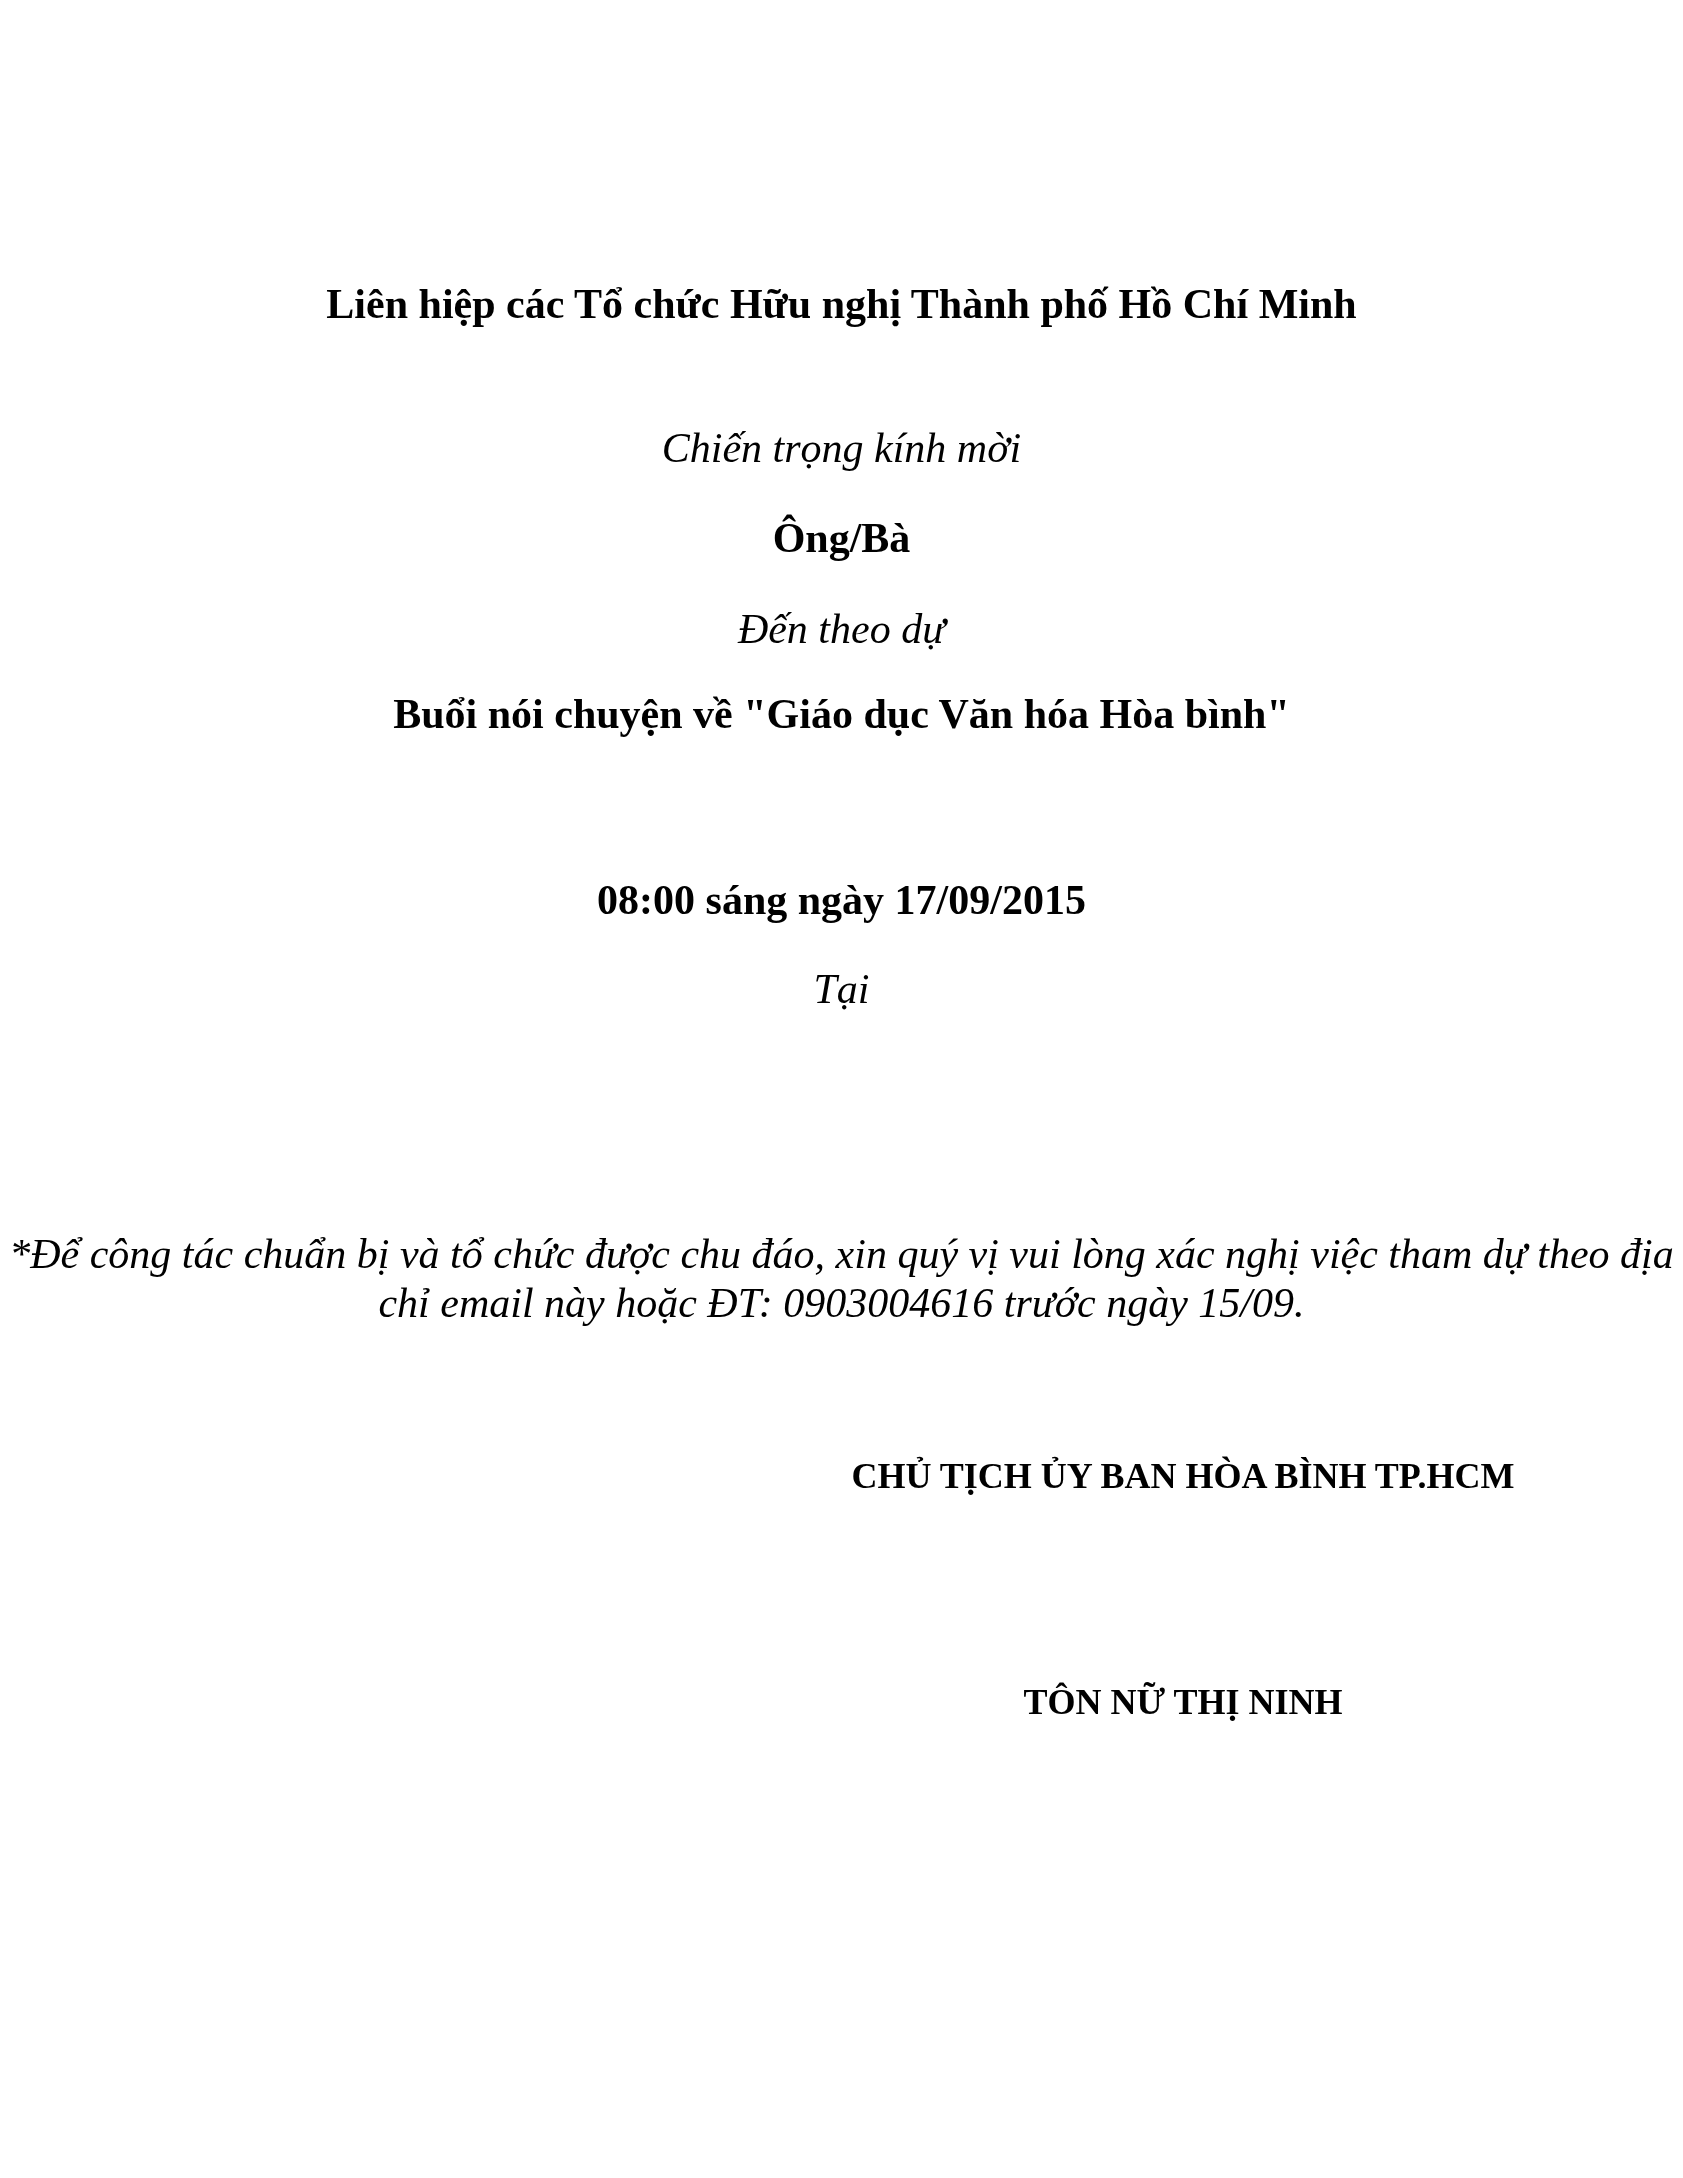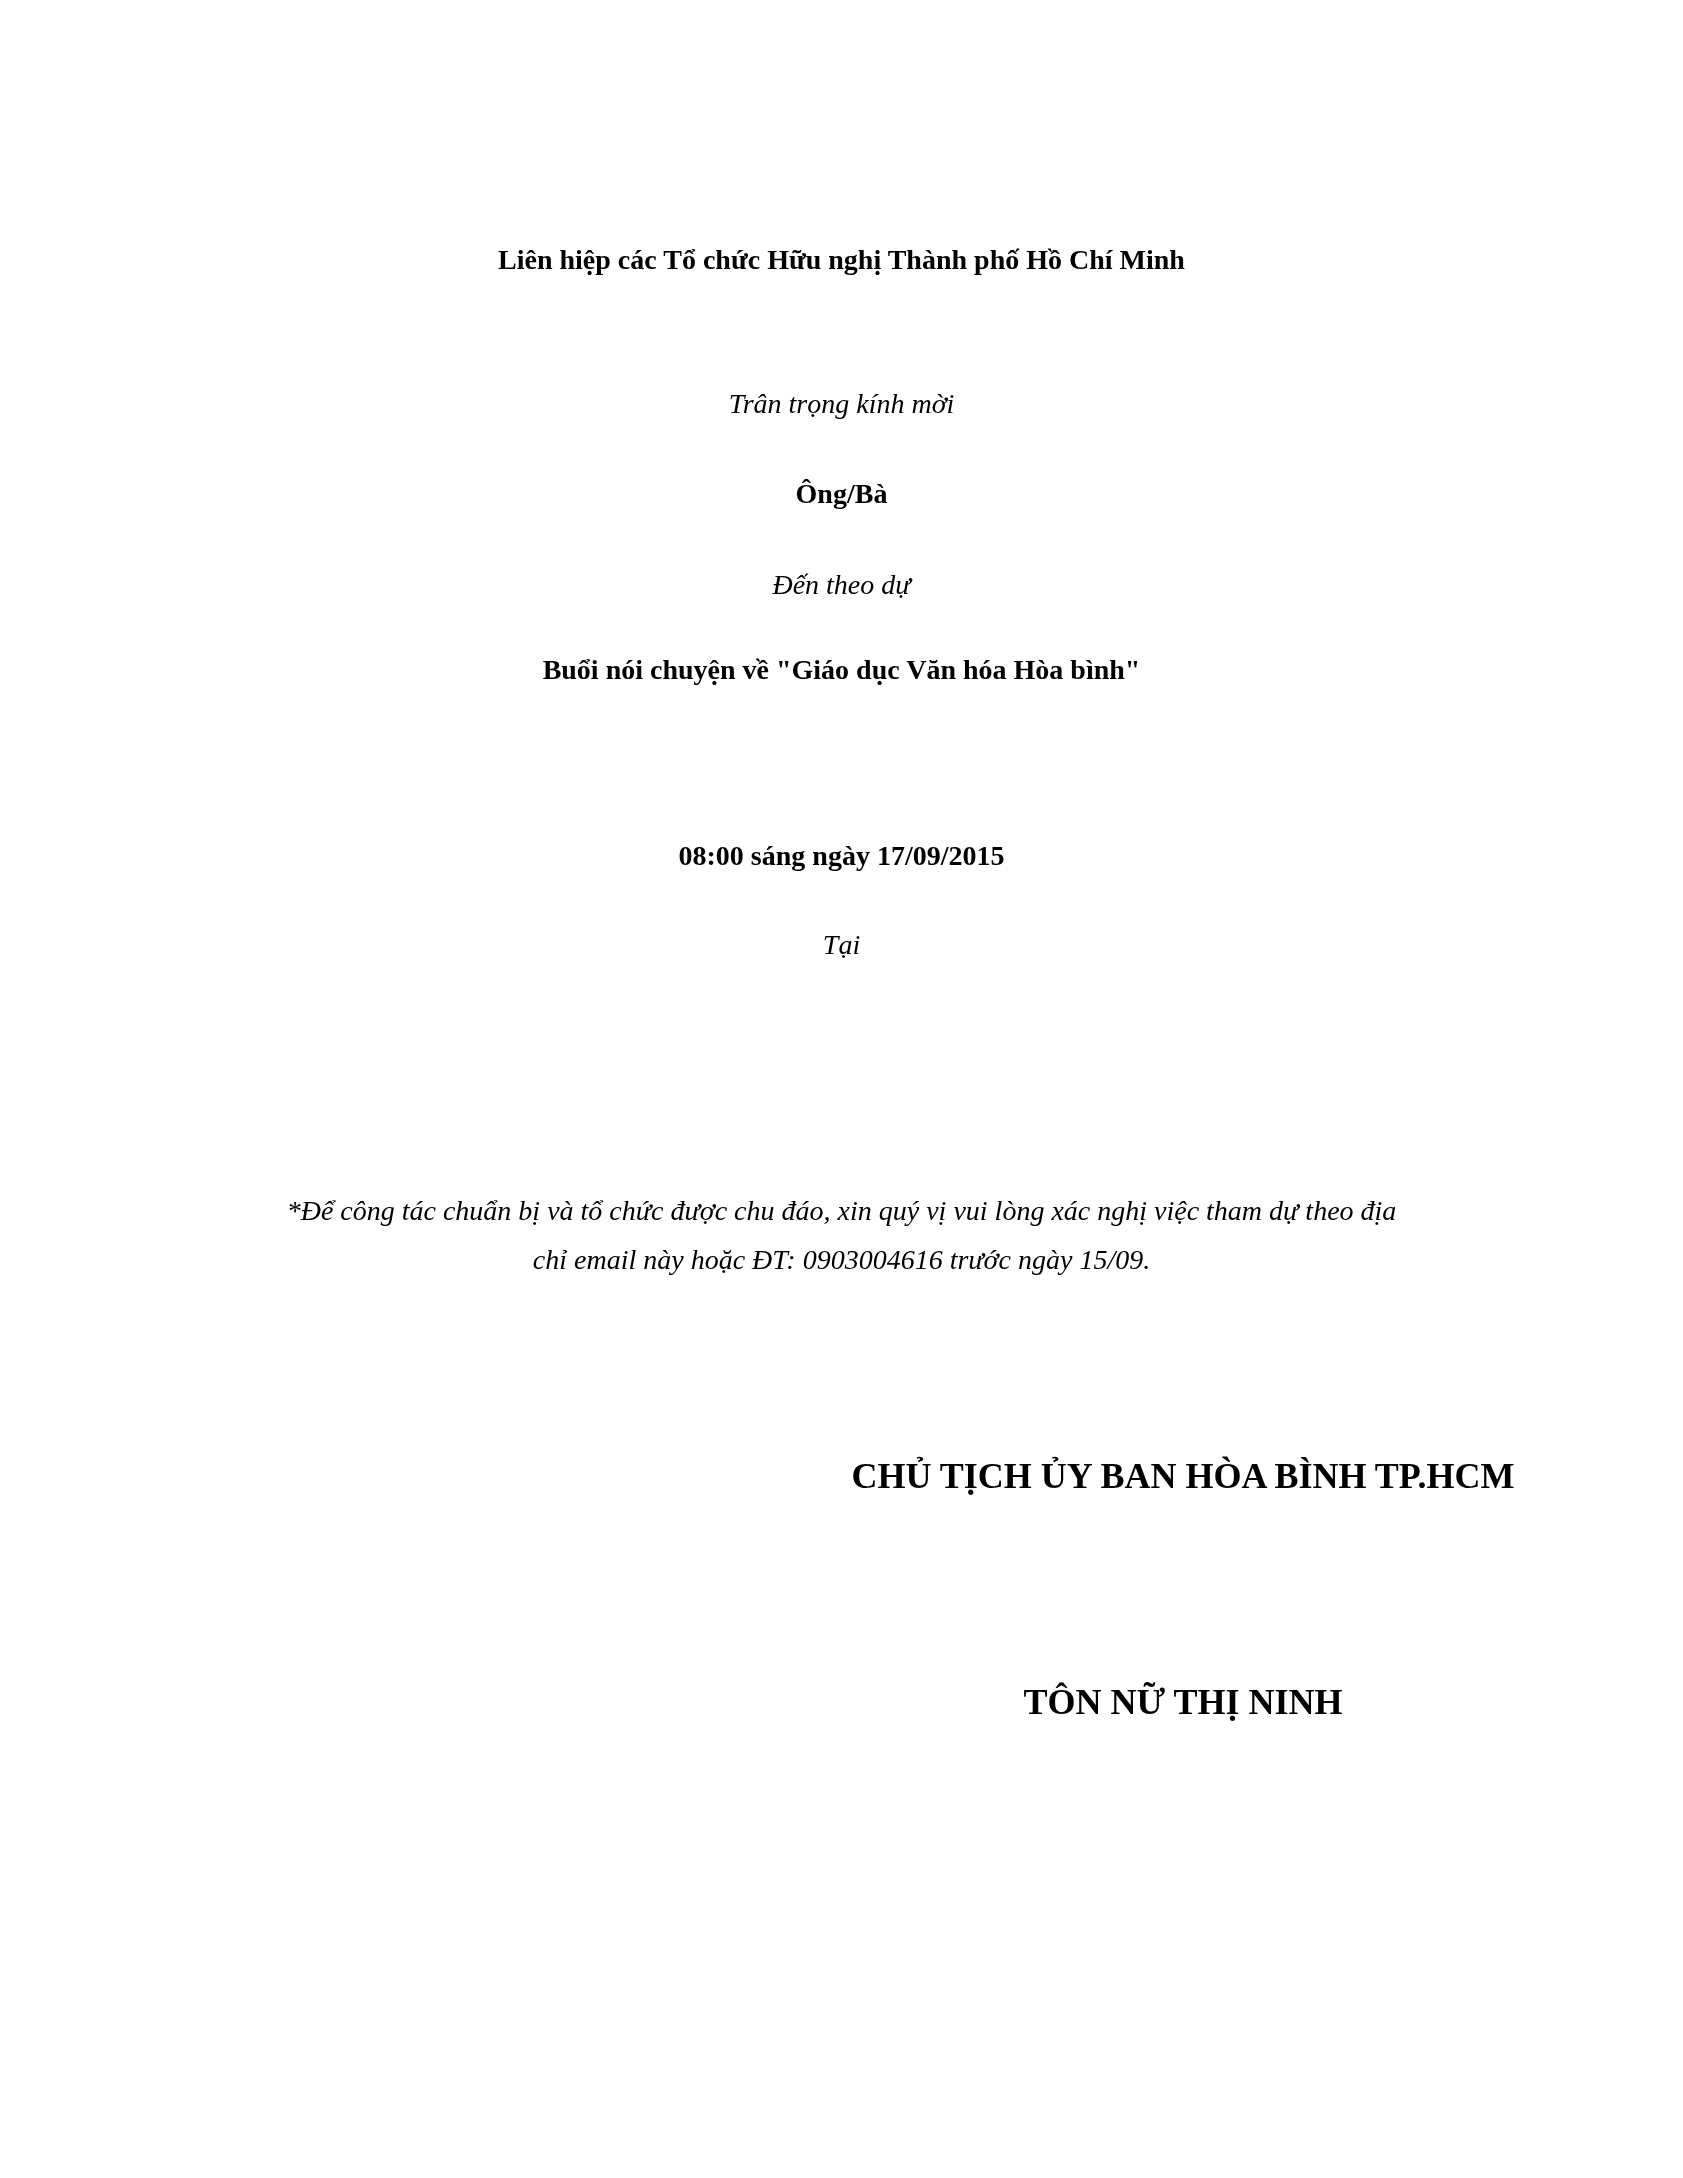--- a/index.html
+++ b/index.html
@@ -12,23 +12,24 @@
     margin: 0 auto;
     font-family: "Liberation Serif", "DejaVu Serif", serif;
     color: #000000;
     overflow: hidden;
   }
   .line {
     position: absolute;
     left: 0;
     width: 100%;
     text-align: center;
-    font-size: 28px;
+    font-size: 42px;
     line-height: 50px;
     white-space: nowrap;
+    margin-top: 44px;
   }
   .bold   { font-weight: bold; }
   .italic { font-style: italic; }
 
   .org-block    { top: 235px; }
   .salutation   { top: 379px; }
   .recipient    { top: 469px; }
   .attend-label { top: 560px; }
   .event-title  { top: 645px; }
   .time-label   { top: 740px; }
@@ -52,21 +53,21 @@
 </style>
 </head>
 <body>
 
 <div class="page">
 
   <div class="line bold org-block">
     <div>Liên hiệp các Tổ chức Hữu nghị Thành phố Hồ Chí Minh</div>
   </div>
 
-  <div class="line italic salutation">Trân trọng kính mời</div>
+  <div class="line italic salutation">Chiến trọng kính mời</div>
 
   <div class="line bold recipient">Ông/Bà</div>
 
   <div class="line italic attend-label">Đến theo dự</div>
 
   <div class="line bold event-title">Buổi nói chuyện về "Giáo dục Văn hóa Hòa bình"</div>
 
 
   <div class="line bold time-value">08:00 sáng ngày 17/09/2015</div>
 

